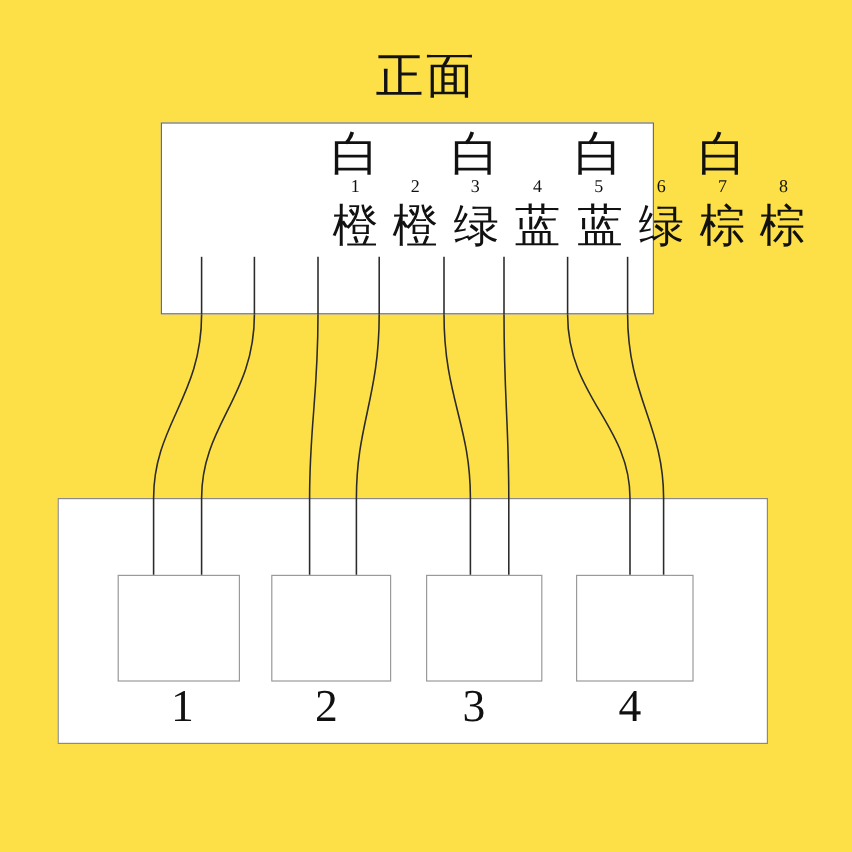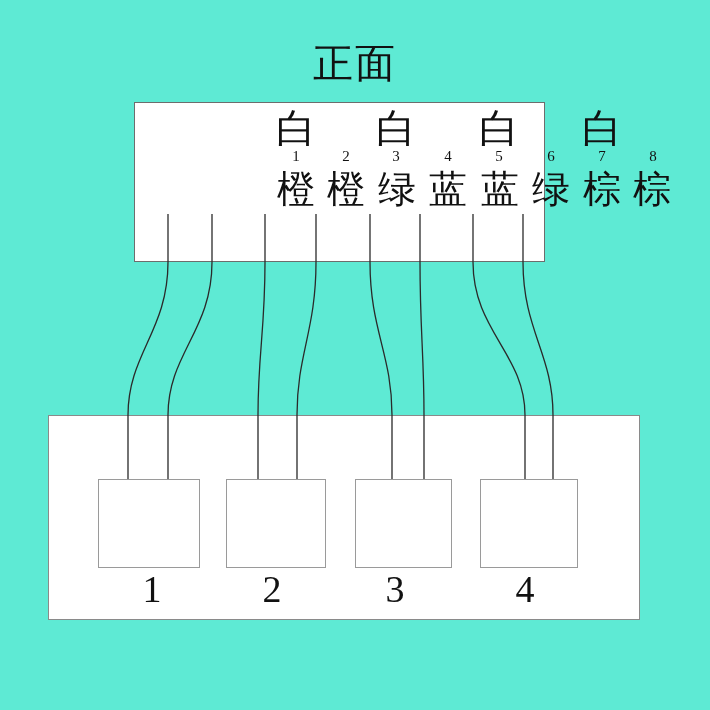--- a/index.html
+++ b/index.html
@@ -5,21 +5,21 @@
 <style>
   html, body {
     margin: 0;
     padding: 0;
     background: #ffffff;
   }
   #stage {
     position: relative;
     width: 710px;
     height: 710px;
-    background: #5eead4;
+    background: #fde047;
     font-family: "Liberation Serif", "DejaVu Serif", serif;
     color: #1a1a1a;
     overflow: hidden;
   }
   #wire-layer {
     position: absolute;
     left: 0;
     top: 0;
     width: 710px;
     height: 710px;

